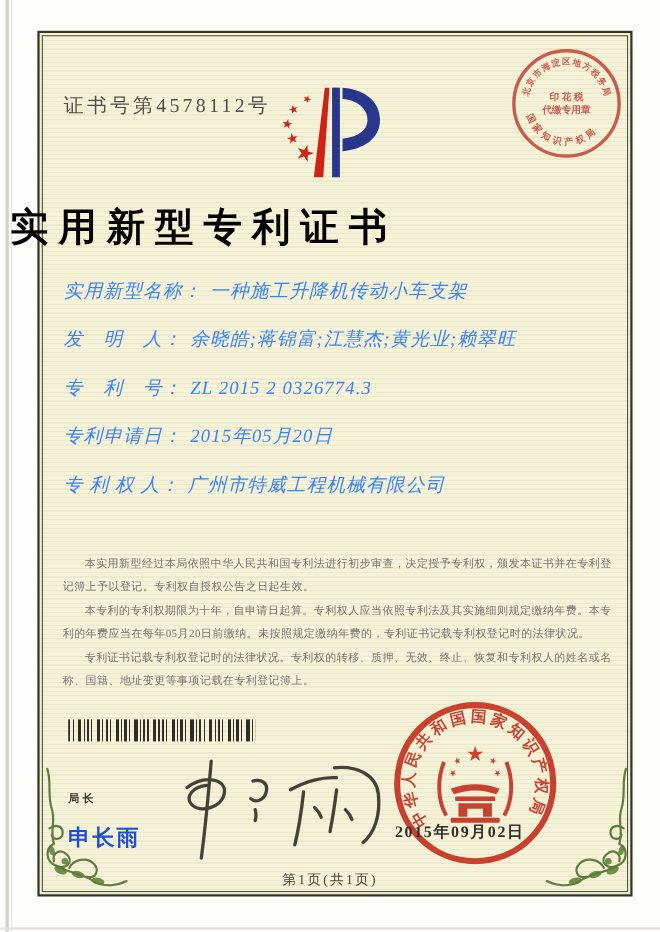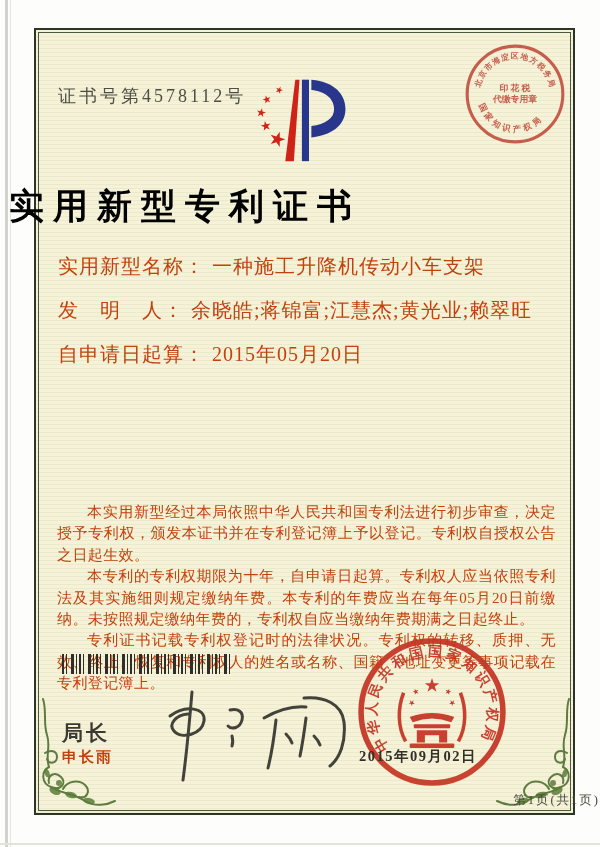--- a/index.html
+++ b/index.html
@@ -34,51 +34,51 @@
 
   .logo { position:absolute; left:233px; top:74px; width:134px; height:90px; }
 
   .title {
     position:absolute; left:0; right:0; top:171px;
     text-align:left; font-size:35px; font-weight:bold;
     letter-spacing:9px; color:#000000; text-indent:9px;margin-top:12px;
   }
 
   .fields { position:absolute; left:58px; top:253px; right:55px; }
-  .field-row { height:22px; margin-bottom:22px; font-size:20px; color:#c2410c;
-               letter-spacing:1px; white-space:nowrap; }
+  .field-row { height:22px; margin-bottom:22px; font-size:17px; color:#3b82f6;
+               letter-spacing:1px; white-space:nowrap;font-style:italic; }
   .field-label { }
   .field-value { margin-left:7px; }
 
   .body-text { position:absolute; left:57px; top:502px; right:44px;
-               font-size:15px; line-height:21.4px; color:#c2410c;
+               font-size:10px; line-height:21.4px; color:#737373;
                letter-spacing:0.4px; text-align:justify; }
   .body-text p { text-indent:2em; margin:0; }
 
   .barcode {
     position:absolute; left:62px; top:654px; width:170px; height:20px;
     background:repeating-linear-gradient(90deg,
       #2e2e2a 0 2px, transparent 2px 4px,
       #2e2e2a 4px 5px, transparent 5px 9px,
       #2e2e2a 9px 12px, transparent 12px 14px,
       #2e2e2a 14px 15px, transparent 15px 17px);
   }
 
-  .signer-title { position:absolute; left:62px; top:719px; font-size:21px;
+  .signer-title { position:absolute; left:62px; top:719px; font-size:10px;
                   letter-spacing:3px; color:#3a3a33; font-weight:bold; }
-  .signer-name  { position:absolute; left:62px; top:748px; font-size:15px;
-                  letter-spacing:2px; color:#c2410c; font-weight:bold; }
+  .signer-name  { position:absolute; left:62px; top:748px; font-size:20px;
+                  letter-spacing:2px; color:#1d4ed8; font-weight:bold; }
 
   .signature { position:absolute; left:148px; top:684px; width:215px; height:110px; }
 
   .seal { position:absolute; left:356px; top:636px; width:152px; height:152px; }
   .seal-date { position:absolute; left:359px; top:747px; font-size:14.5px;
                font-weight:bold; letter-spacing:1.5px; color:#33302a; z-index:5; }
 
-  .footer { position:absolute; left:0; right:0; top:792px; text-align:right;
+  .footer { position:absolute; left:0; right:0; top:792px; text-align:center;
             font-size:12.5px; letter-spacing:2px; color:#45483a; }
 
   .ornament { position:absolute; width:80px; height:115px; }
   .ornament-left  { left:37px;  top:697px; }
   .ornament-right { right:25px; top:697px; transform:scaleX(-1); }
 </style>
 </head>
 <body>
 
 <div class="photo">
@@ -127,27 +127,33 @@
   <div class="title">实用新型专利证书</div>
 
   <div class="fields">
     <div class="field-row">
       <span class="field-label">实用新型名称：</span><span class="field-value">一种施工升降机传动小车支架</span>
     </div>
     <div class="field-row">
       <span class="field-label">发　明　人：</span><span class="field-value">余晓皓;蒋锦富;江慧杰;黄光业;赖翠旺</span>
     </div>
     <div class="field-row">
-      <span class="field-label">自申请日起算：</span><span class="field-value">2015年05月20日</span>
+      <span class="field-label">专　利　号：</span><span class="field-value">ZL 2015 2 0326774.3</span>
+    </div>
+    <div class="field-row">
+      <span class="field-label">专利申请日：</span><span class="field-value">2015年05月20日</span>
+    </div>
+    <div class="field-row">
+      <span class="field-label">专 利 权 人：</span><span class="field-value">广州市特威工程机械有限公司</span>
     </div>
   </div>
 
   <div class="body-text">
     <p>本实用新型经过本局依照中华人民共和国专利法进行初步审查，决定授予专利权，颁发本证书并在专利登记簿上予以登记。专利权自授权公告之日起生效。</p>
-    <p>本专利的专利权期限为十年，自申请日起算。专利权人应当依照专利法及其实施细则规定缴纳年费。本专利的年费应当在每年05月20日前缴纳。未按照规定缴纳年费的，专利权自应当缴纳年费期满之日起终止。</p>
+    <p>本专利的专利权期限为十年，自申请日起算。专利权人应当依照专利法及其实施细则规定缴纳年费。本专利的年费应当在每年05月20日前缴纳。未按照规定缴纳年费的，专利证书记载专利权登记时的法律状况。</p>
     <p>专利证书记载专利权登记时的法律状况。专利权的转移、质押、无效、终止、恢复和专利权人的姓名或名称、国籍、地址变更等事项记载在专利登记簿上。</p>
   </div>
 
   <div class="barcode"></div>
 
   <div class="signer-title">局长</div>
   <div class="signer-name">申长雨</div>
 
   <svg class="signature" viewBox="0 0 215 110">
     <g fill="none" stroke="#242420" stroke-width="3" stroke-linecap="round" opacity="0.85">

